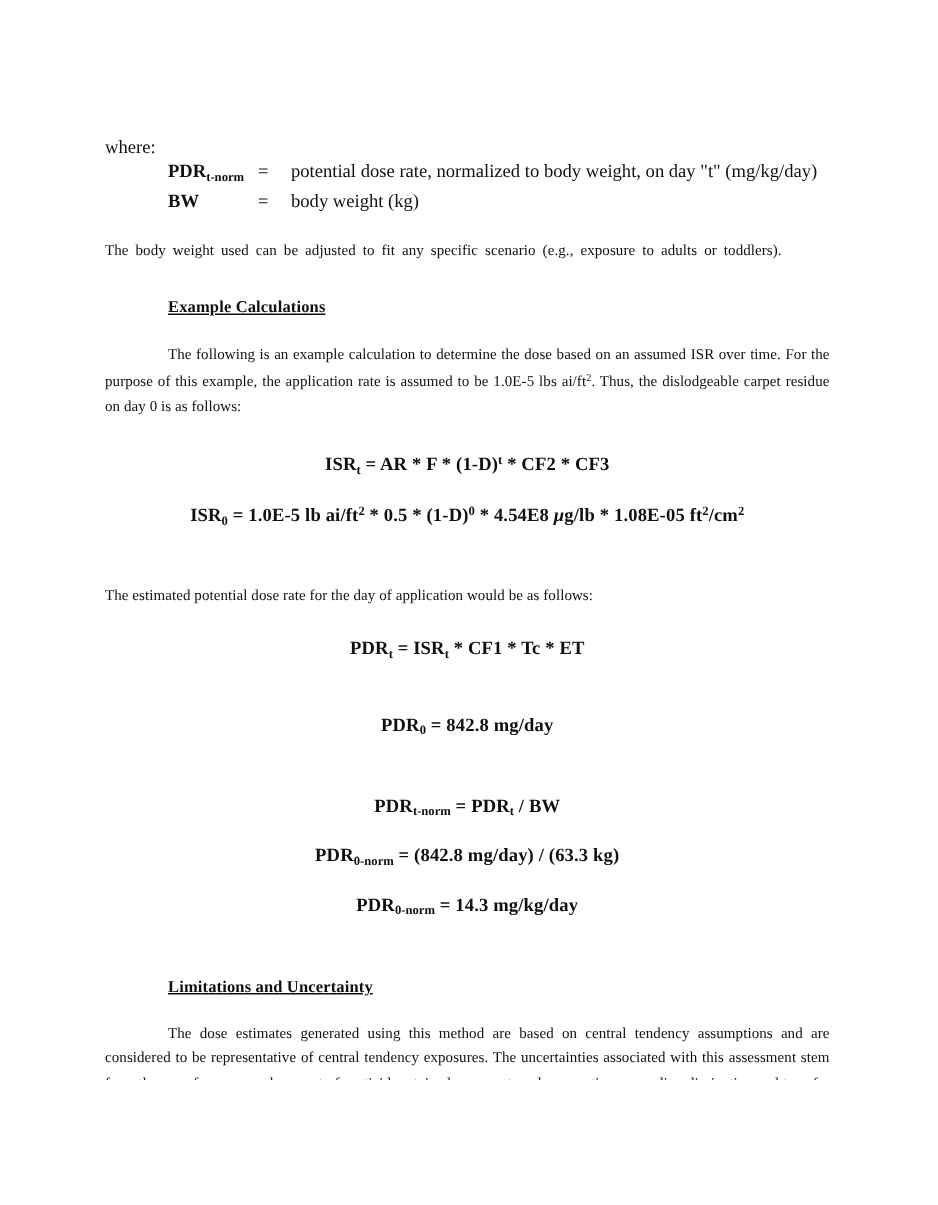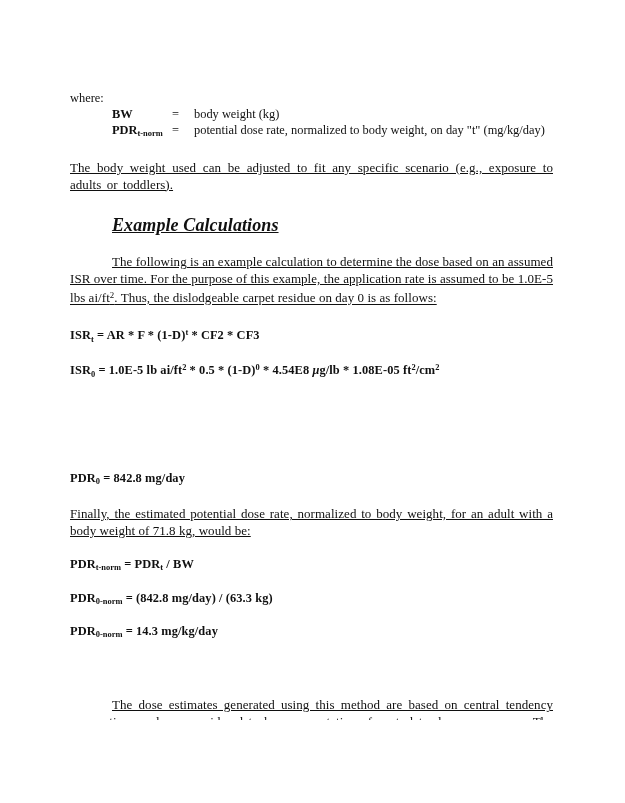--- a/index.html
+++ b/index.html
@@ -22,26 +22,25 @@
   }
   .content {
     position: absolute;
     left: 70px;
     top: 90px;
     width: 483px;
   }
 
   
   .para {
-    font-size: 13px;
+    font-size: 10px;
     line-height: 16.6px;
     text-align: justify;
     margin: 0;
     letter-spacing: 0.05px;
-    text-decoration: underline;
   }
   .para.indent-first {
     text-indent: 42px;
   }
   .para.spread {
     
     word-spacing: 2.1px;
   }
 
   .where-label {
@@ -73,33 +72,33 @@
     width: 22px;
     text-align: left;
     font-weight: normal;
   }
   .deflist td.desc {
     font-weight: normal;
   }
 
   
   .heading {
-    font-size: 18px;
+    font-size: 11px;
     font-weight: bold;
     text-decoration: underline;
     margin: 0;
     margin-left: 42px;
     letter-spacing: 0.1px;
-    font-style: italic;
   }
 
   
   .eqn {
     font-size: 12.4px;
     font-weight: bold;
+    text-align: center;
     margin: 0;
     white-space: nowrap;
     letter-spacing: 0.1px;
   }
   .eqn sub {
     font-size: 0.68em;
     font-weight: bold;
     vertical-align: -0.28em;
     letter-spacing: 0;
   }
@@ -153,29 +152,29 @@
 <body>
 
 <div class="page">
   <div class="content">
 
     <p class="where-label">where:</p>
 
     <table class="deflist">
       <tbody>
         <tr>
+          <td class="term"><span>PDR</span><sub style="font-size:0.68em;vertical-align:-0.28em;">t-norm</sub></td>
+          <td class="eq">=</td>
+          <td class="desc">potential dose rate, normalized to body weight, on day "t" (mg/kg/day)</td>
+        </tr>
+        <tr>
           <td class="term"><span>BW</span></td>
           <td class="eq">=</td>
           <td class="desc">body weight (kg)</td>
         </tr>
-        <tr>
-          <td class="term"><span>PDR</span><sub style="font-size:0.68em;vertical-align:-0.28em;">t-norm</sub></td>
-          <td class="eq">=</td>
-          <td class="desc">potential dose rate, normalized to body weight, on day "t" (mg/kg/day)</td>
-        </tr>
       </tbody>
     </table>
 
     <div class="sp-18"></div>
 
     <p class="para spread">The body weight used can be adjusted to fit any specific scenario (e.g., exposure to adults or toddlers).</p>
 
     <div class="sp-22"></div>
 
     <p class="heading">Example Calculations</p>
@@ -190,52 +189,54 @@
 
     <div class="sp-18"></div>
 
     <p class="eqn"><span>ISR</span><sub>0</sub><span> = 1.0E-5 lb ai/ft</span><sup>2</sup><span> * 0.5 * (1-D)</span><sup>0</sup><span> * 4.54E8 </span><span class="mu">μ</span><span>g/lb * 1.08E-05 ft</span><sup>2</sup><span>/cm</span><sup>2</sup></p>
 
     <div class="sp-18"></div>
 
 
     <div class="sp-20"></div>
 
-
-    <div class="sp-18"></div>
-
+    <p class="para">The estimated potential dose rate for the day of application would be as follows:</p>
+
+    <div class="sp-18"></div>
+
+    <p class="eqn"><span>PDR</span><sub>t</sub><span> = ISR</span><sub>t</sub><span> * CF1 * Tc * ET</span></p>
 
     <div class="sp-18"></div>
 
 
     <div class="sp-18"></div>
 
     <p class="eqn"><span>PDR</span><sub>0</sub><span> = 842.8 mg/day</span></p>
 
     <div class="sp-20"></div>
 
-    <p class="para">Finally, the estimated potential dose rate, normalized to body weight, for an adult with a body weight of 71.8 kg, would be:</p>
 
     <div class="sp-18"></div>
 
     <p class="eqn"><span>PDR</span><sub>t-norm</sub><span> = PDR</span><sub>t</sub><span> / BW</span></p>
 
     <div class="sp-18"></div>
 
     <p class="eqn"><span>PDR</span><sub>0-norm</sub><span> = (842.8 mg/day) / (63.3 kg)</span></p>
 
     <div class="sp-18"></div>
 
     <p class="eqn"><span>PDR</span><sub>0-norm</sub><span> = 14.3 mg/kg/day</span></p>
 
     <div class="sp-20"></div>
 
 
     <div class="sp-20"></div>
 
+    <p class="heading">Limitations and Uncertainty</p>
 
     <div class="sp-18"></div>
 
     <p class="para indent-first">The dose estimates generated using this method are based on central tendency assumptions and are considered to be representative of central tendency exposures. The uncertainties associated with this assessment stem from the use of an assumed amount of pesticide retained on carpet, and assumptions regarding dissipation and transfer of chemical residues.  The dose estimates are believed to be reasonable central tendency estimates based on observations from chemical-specific field studies and professional judgement.</p>
 
   </div>
 
   <div class="footer">
     <div class="footer-note">12/18/97 - DRAFT - DO NOT QUOTE OR CITE</div>
     <div class="footer-pageno">78</div>

